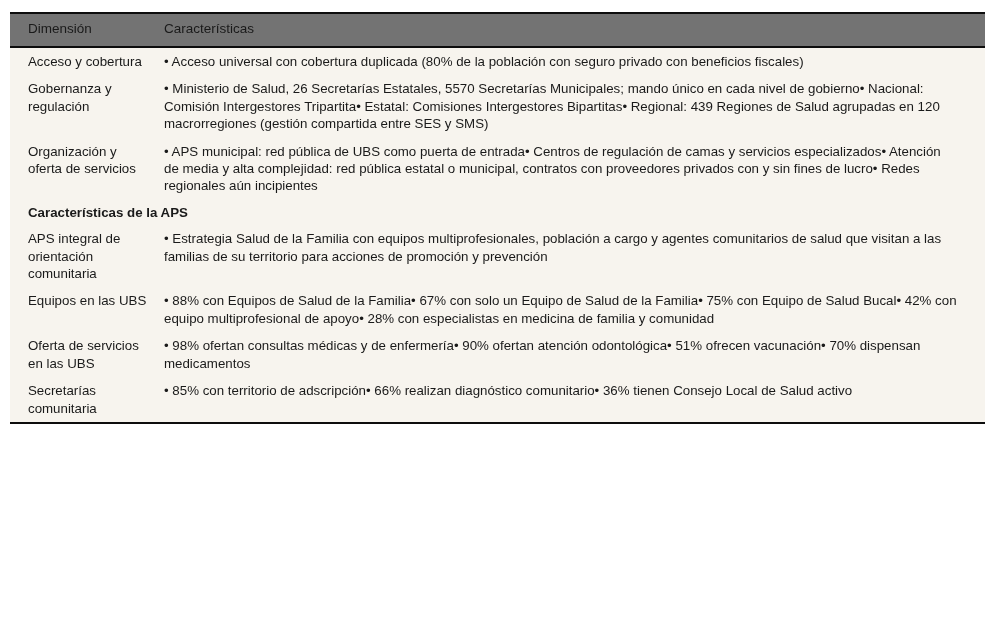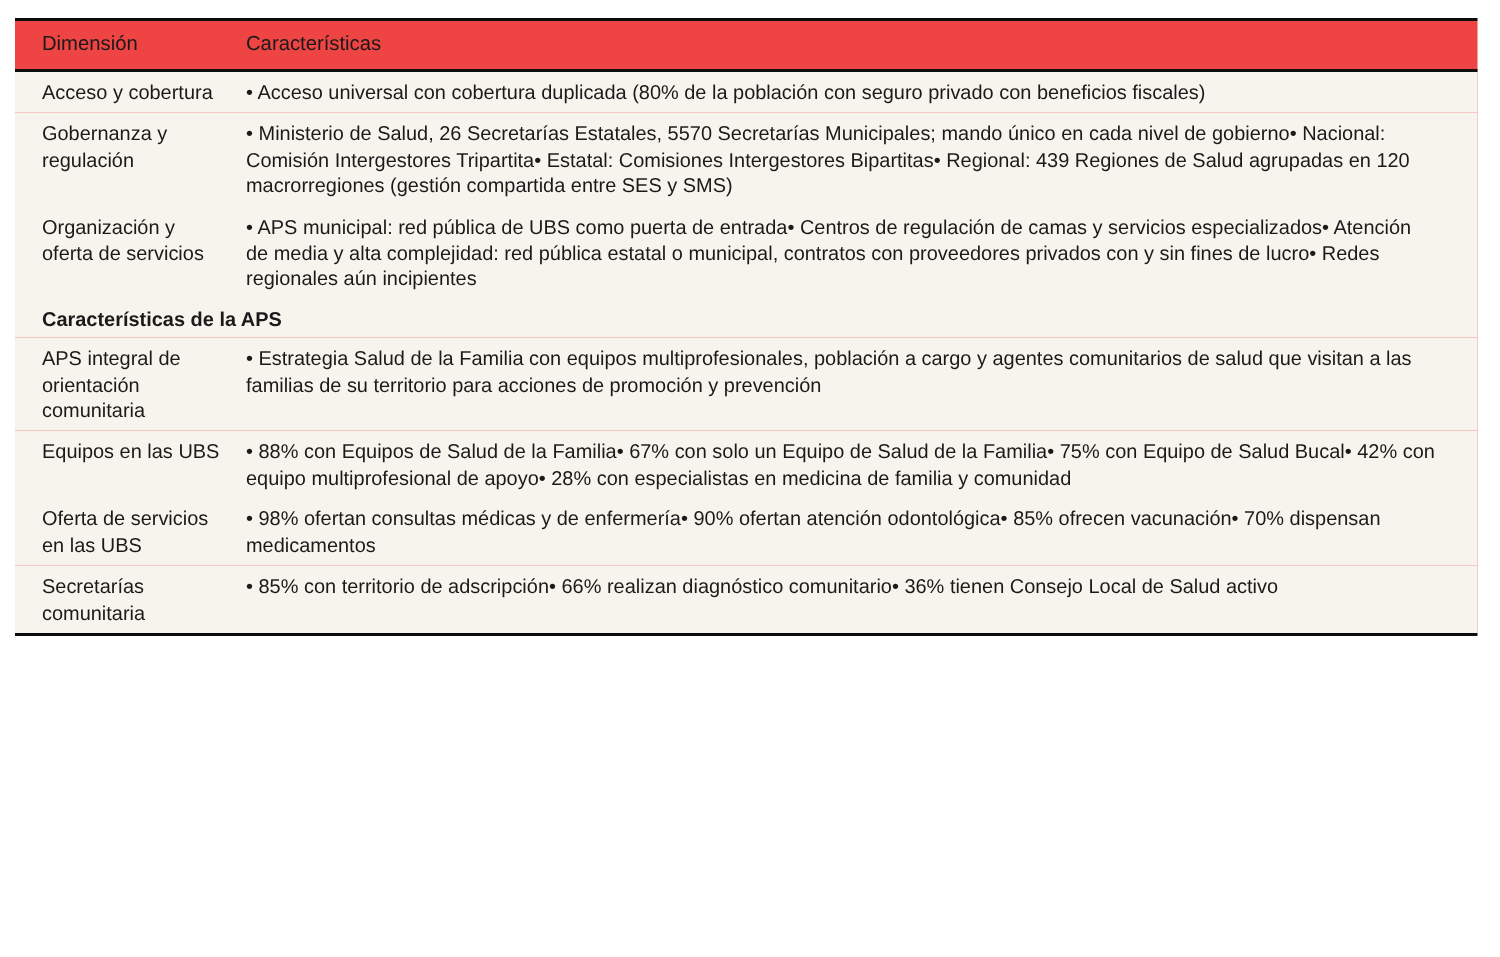--- a/index.html
+++ b/index.html
@@ -26,21 +26,21 @@
     top: 12px;
     width: 975px;
     background: #f7f4ee;
     border-top: 2.5px solid #0d0d0d;
     border-bottom: 2.5px solid #0d0d0d;
     box-sizing: border-box;
   }
   table.data-table {
     width: 100%;
     border-collapse: collapse;
-    background: #ef4444;
+    background: #737373;
     table-layout: fixed;
   }
   table.data-table col.c-dim { width: 152px; }
   table.data-table col.c-car { width: auto; }
 
   thead th {
     text-align: left;
     font-weight: 400;
     font-size: 13.5px;
     line-height: 16px;
@@ -111,21 +111,21 @@
           <tr>
             <td class="dim">APS integral de orientación comunitaria</td>
             <td class="car">• Estrategia Salud de la Familia con equipos multiprofesionales, población a cargo y agentes comunitarios de salud que visitan a las familias de su territorio para acciones de promoción y prevención</td>
           </tr>
           <tr>
             <td class="dim">Equipos en las UBS</td>
             <td class="car">• 88% con Equipos de Salud de la Familia• 67% con solo un Equipo de Salud de la Familia• 75% con Equipo de Salud Bucal• 42% con equipo multiprofesional de apoyo• 28% con especialistas en medicina de familia y comunidad</td>
           </tr>
           <tr>
             <td class="dim">Oferta de servicios en las UBS</td>
-            <td class="car">• 98% ofertan consultas médicas y de enfermería• 90% ofertan atención odontológica• 85% ofrecen vacunación• 70% dispensan medicamentos</td>
+            <td class="car">• 98% ofertan consultas médicas y de enfermería• 90% ofertan atención odontológica• 51% ofrecen vacunación• 70% dispensan medicamentos</td>
           </tr>
           <tr>
             <td class="dim">Secretarías comunitaria</td>
             <td class="car">• 85% con territorio de adscripción• 66% realizan diagnóstico comunitario• 36% tienen Consejo Local de Salud activo</td>
           </tr>
         </tbody>
     </table>
   </div>
 </div>
 

